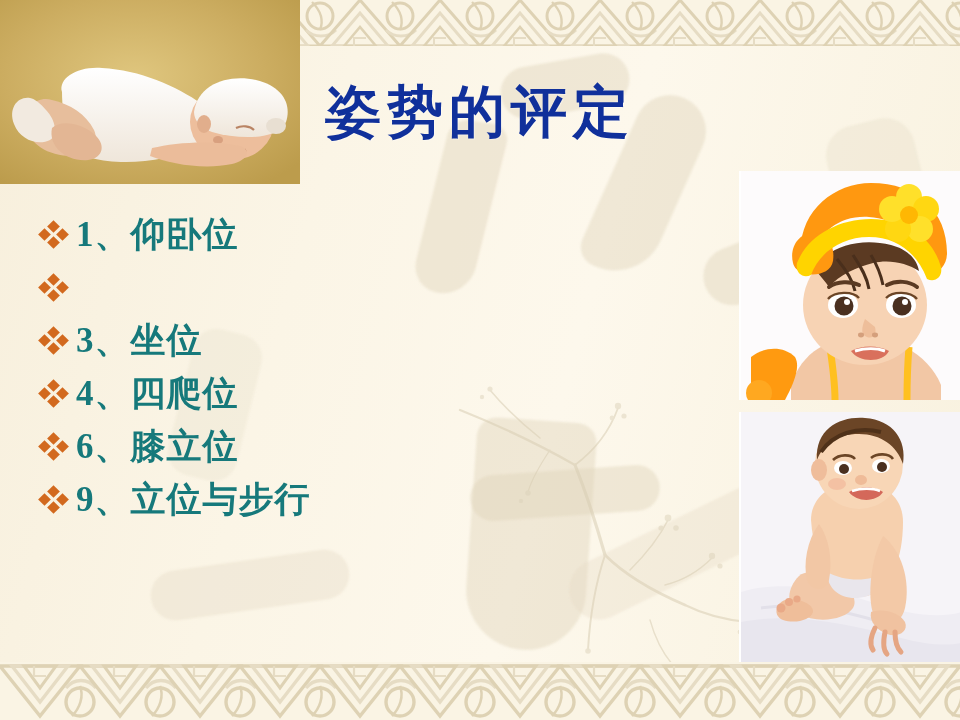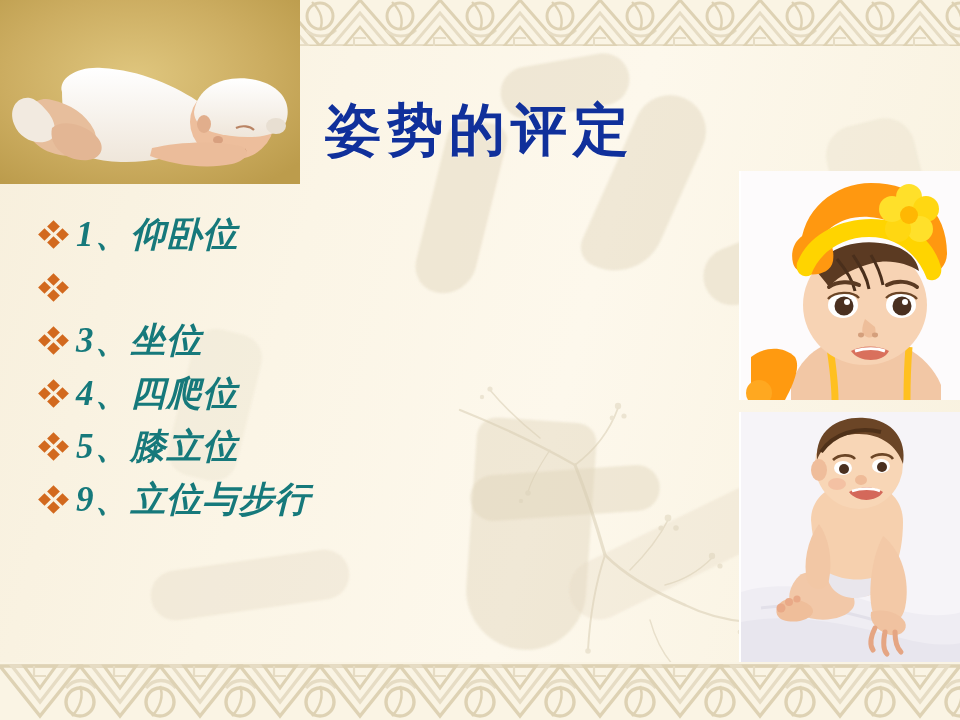--- a/index.html
+++ b/index.html
@@ -96,21 +96,21 @@
     left: 739px; top: 412px;
     width: 221px; height: 250px;
     background: #F4F2F6;
     border-left: 2px solid #FFFFFF;
   }
 
   
   .slide-title {
     position: absolute;
     left: 325px;
-    top: 100px;
+    top: 82px;
     color: #10309B;
     font-size: 56px;
     font-weight: 700;
     letter-spacing: 6px;
     line-height: 1.1;
     text-shadow: 1px 1px 0 rgba(255,255,255,0.35);
     white-space: nowrap;
   }
 
   
@@ -142,21 +142,20 @@
   .bullet-marker i.d-top    { left: 9px;  top: 1px; }
   .bullet-marker i.d-right  { left: 18px; top: 9px; }
   .bullet-marker i.d-bottom { left: 9px;  top: 17px; }
 
   .bullet-text {
     color: #16797B;
     font-size: 35px;
     font-weight: 600;
     letter-spacing: 1px;
     white-space: nowrap;
-    font-style: italic;
   }
 </style>
 </head>
 <body>
 
 <div id="slide">
 
   <div class="bg-base"></div>
 
   <div>
@@ -476,21 +475,21 @@
       <span class="bullet-text">4、四爬位</span>
     </div>
 
     <div class="bullet-item">
       <span class="bullet-marker">
         <i class="d-left"></i>
           <i class="d-top"></i>
           <i class="d-right"></i>
           <i class="d-bottom"></i>
       </span>
-      <span class="bullet-text">5、膝立位</span>
+      <span class="bullet-text">6、膝立位</span>
     </div>
 
 
     <div class="bullet-item">
       <span class="bullet-marker">
         <i class="d-left"></i>
           <i class="d-top"></i>
           <i class="d-right"></i>
           <i class="d-bottom"></i>
       </span>

